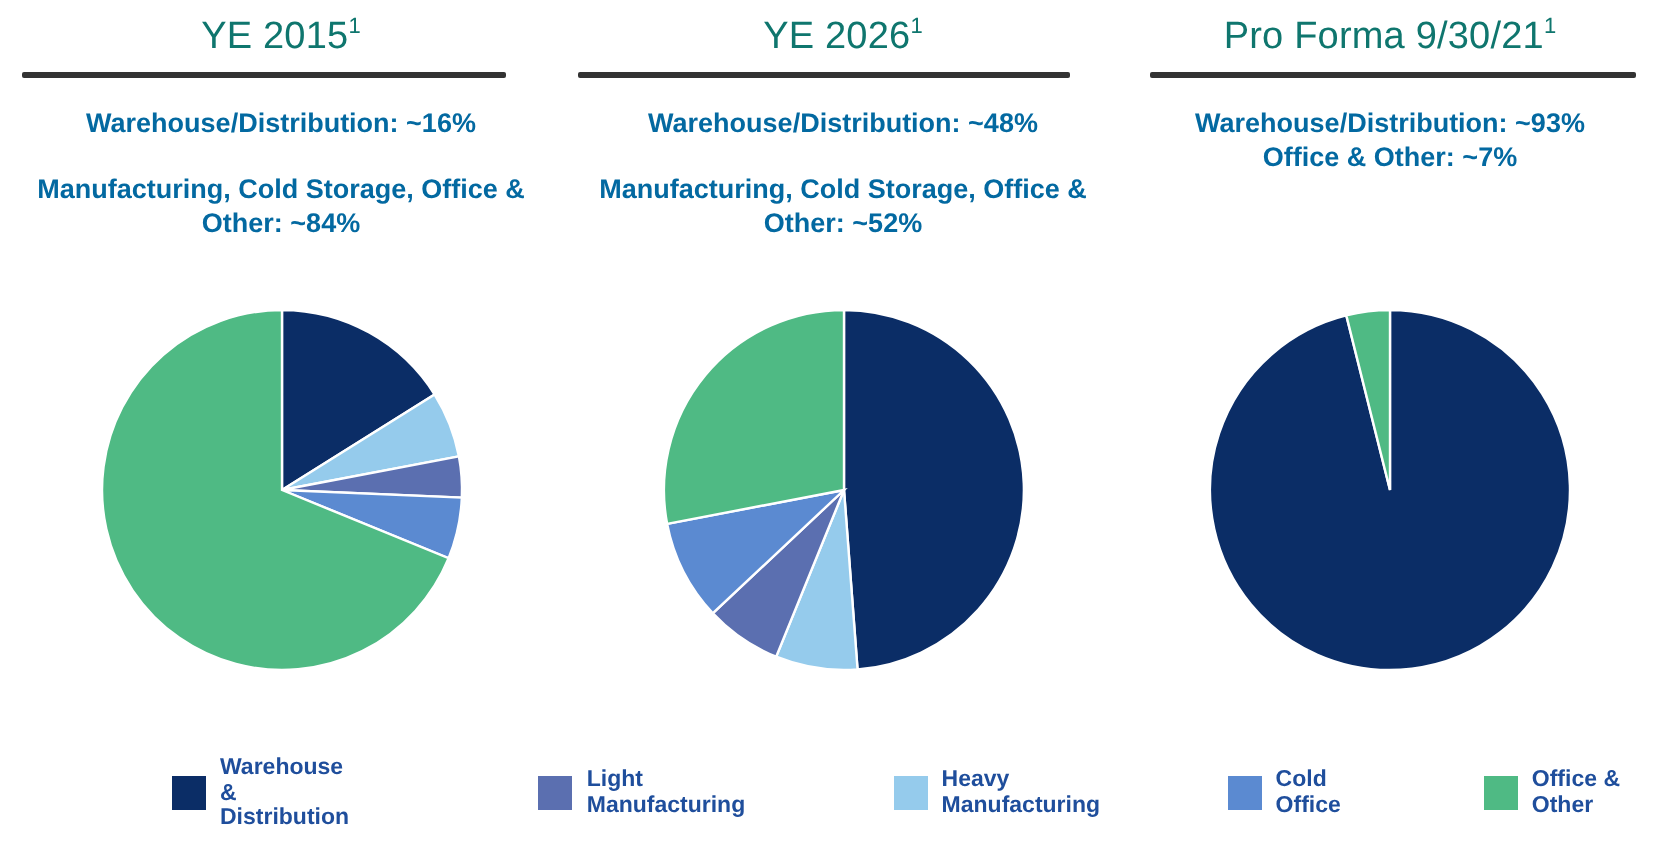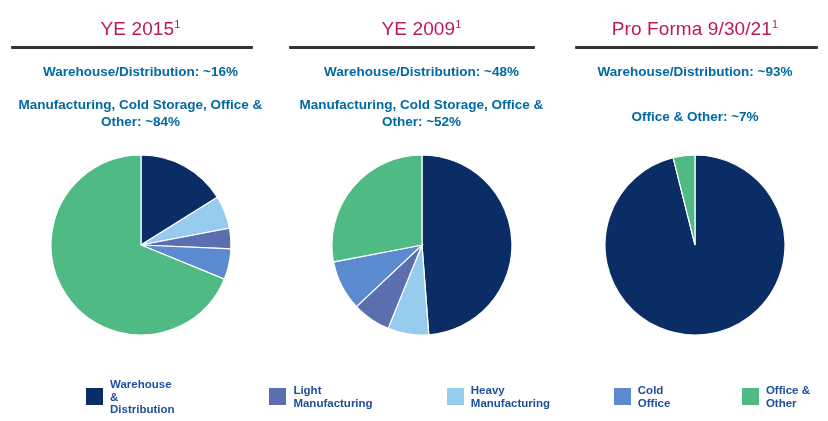--- a/index.html
+++ b/index.html
@@ -26,23 +26,23 @@
     height: 365px;
   }
   .panel-1 { width: 281px; }
   .panel-2 { width: 281px; }
   .panel-3 { width: 266px; }
 
   .panel-title {
     text-align: center;
     font-size: 19px;
     font-weight: 400;
-    color: #be185d;
+    color: #0f766e;
     letter-spacing: 0.1px;
-    padding-top: 16px;
+    padding-top: 6px;
     line-height: 26px;
     white-space: nowrap;
   }
   .panel-title sup {
     font-size: 11px;
     vertical-align: super;
     line-height: 0;
   }
   .rule {
     height: 3px;
@@ -56,21 +56,21 @@
 
   .stat {
     text-align: center;
     font-size: 13.5px;
     font-weight: bold;
     color: #0369a1;
     line-height: 17px;
   }
   .stat-1 { margin-top: 14px; }
   .stat-2 { margin-top: 16px; }
-  .stat-2.single { margin-top: 28px; }
+  .stat-2.single { margin-top: 0; }
 
   .pie-wrap {
     position: absolute;
     left: 0;
     right: 0;
     top: 152px;
     display: flex;
     justify-content: center;
   }
   .pie-wrap svg { display: block; }
@@ -127,21 +127,21 @@
           <path d="M 0 0 L 88.45 -16.81 A 90 90 0 0 1 89.92 3.81 Z" fill="#5B6FB0" stroke="#ffffff" stroke-width="1.2"></path>
           <path d="M 0 0 L 89.92 3.81 A 90 90 0 0 1 83.30 34.12 Z" fill="#5B8AD1" stroke="#ffffff" stroke-width="1.2"></path>
           <path d="M 0 0 L 83.30 34.12 A 90 90 0 1 1 0 -90 Z" fill="#4FBA84" stroke="#ffffff" stroke-width="1.2"></path>
         </g>
       </svg>
     </div>
   </div>
 
   <div class="panel panel-2">
     <div class="panel-title">
-      <span>YE 2009</span><sup>1</sup>
+      <span>YE 2026</span><sup>1</sup>
     </div>
     <div class="rule"></div>
     <div class="stat stat-1">Warehouse/Distribution: ~48%</div>
     <div class="stat stat-2">Manufacturing, Cold Storage, Office &amp; Other: ~52%</div>
     <div class="pie-wrap">
       <svg width="200" height="186" viewBox="0 0 200 186">
         <g transform="translate(100,93)">
           <path d="M 0 0 L 0 -90 A 90 90 0 0 1 6.78 89.74 Z" fill="#0B2D66" stroke="#ffffff" stroke-width="1.2"></path>
           <path d="M 0 0 L 6.78 89.74 A 90 90 0 0 1 -33.91 83.36 Z" fill="#95CBEC" stroke="#ffffff" stroke-width="1.2"></path>
           <path d="M 0 0 L -33.91 83.36 A 90 90 0 0 1 -65.56 61.62 Z" fill="#5B6FB0" stroke="#ffffff" stroke-width="1.2"></path>

